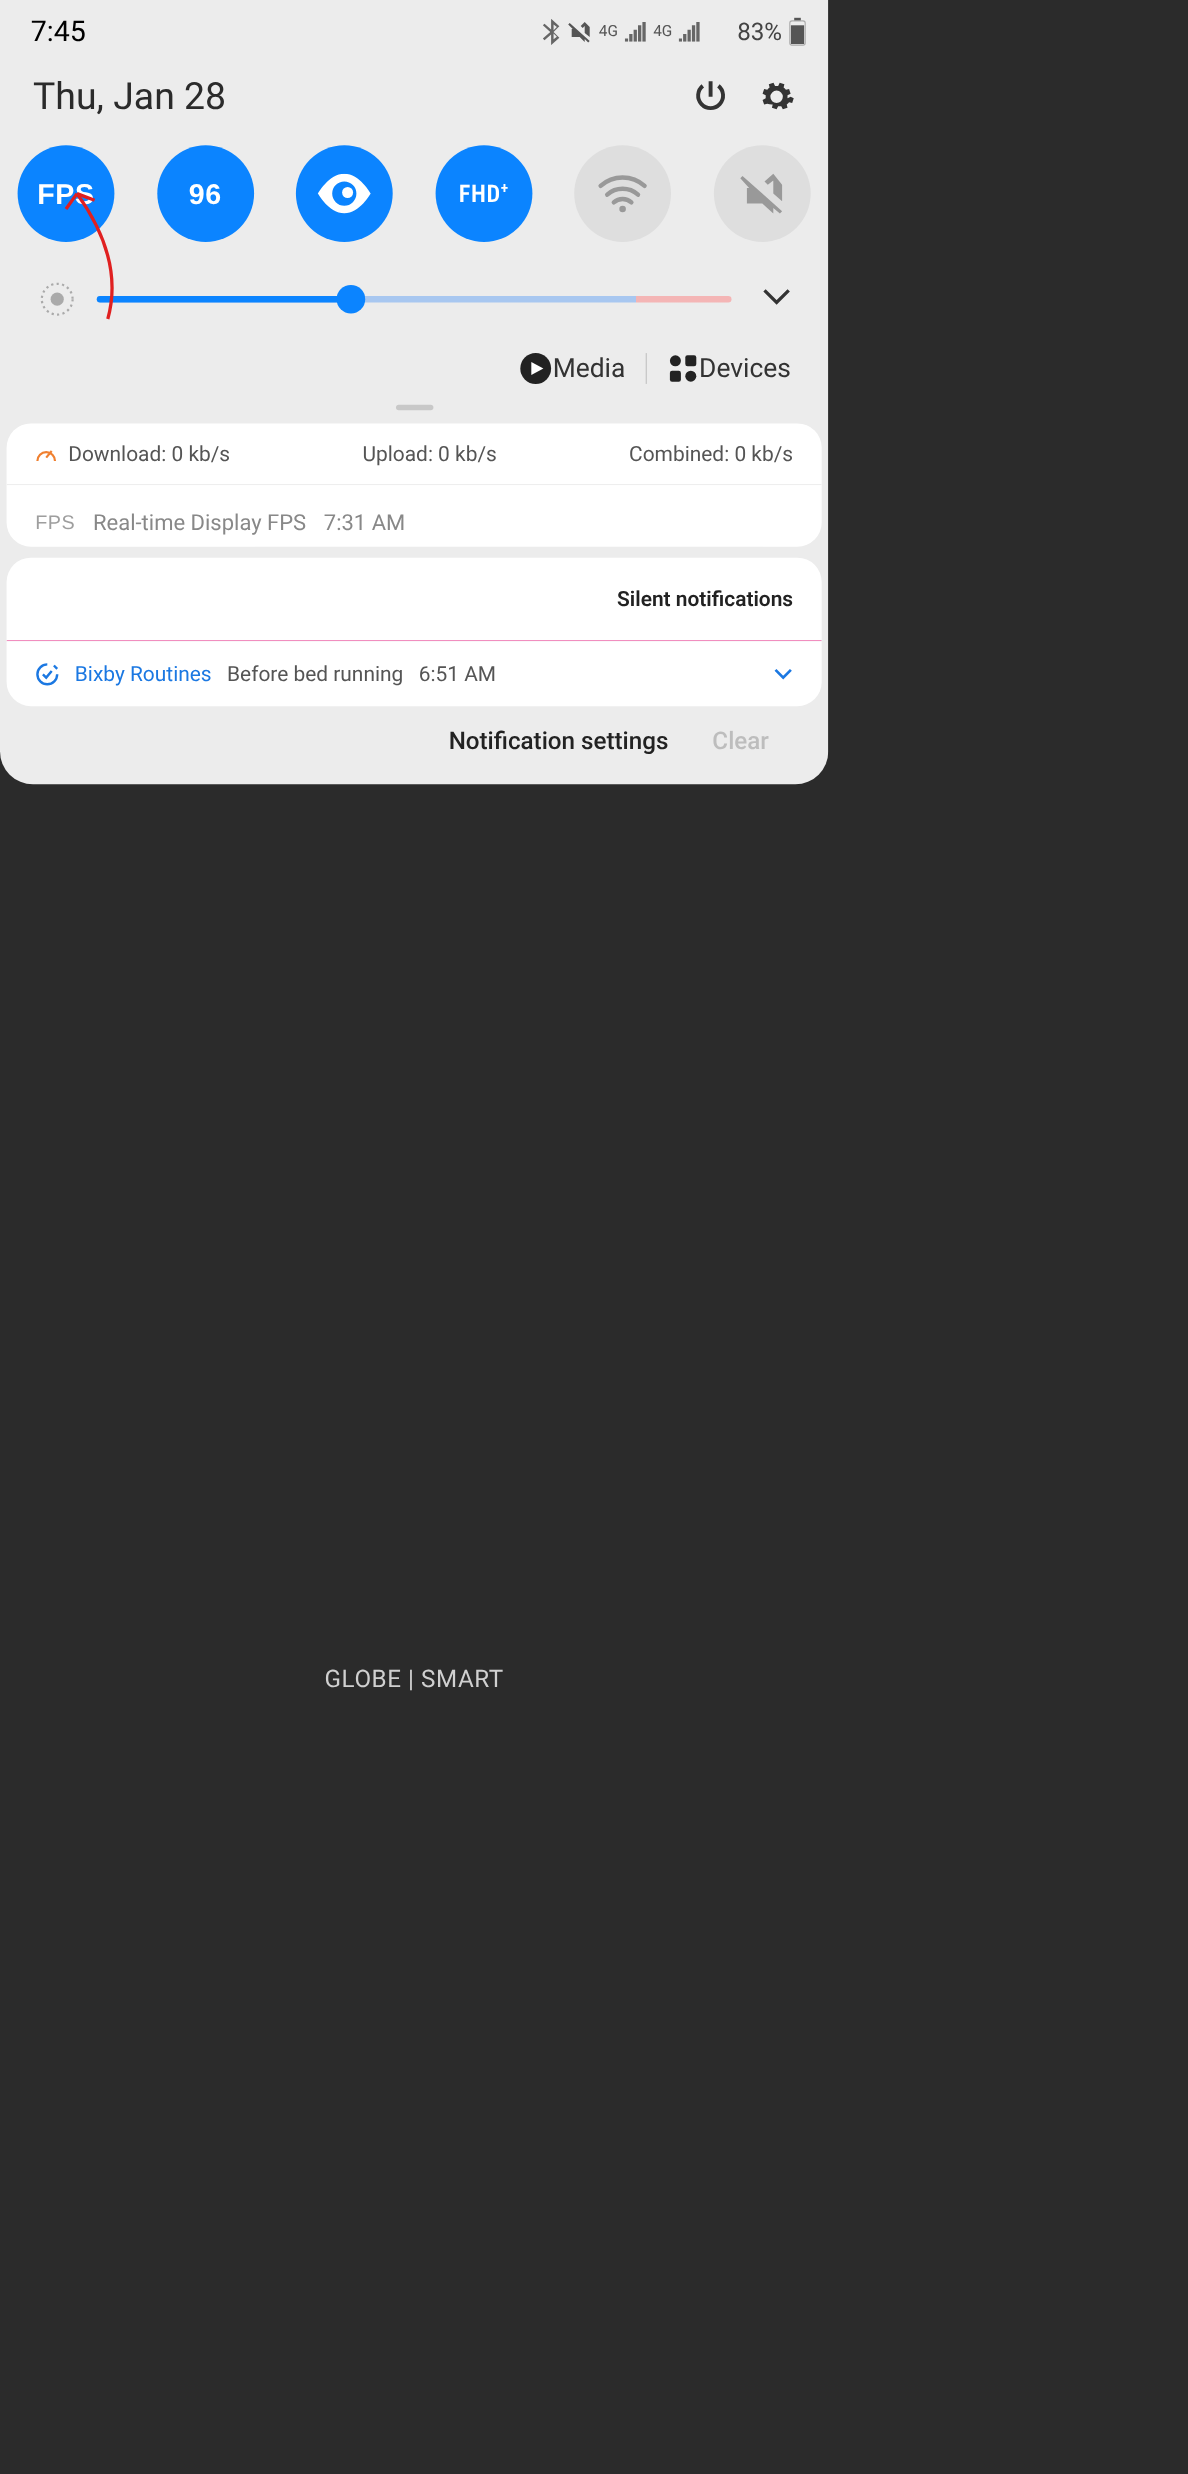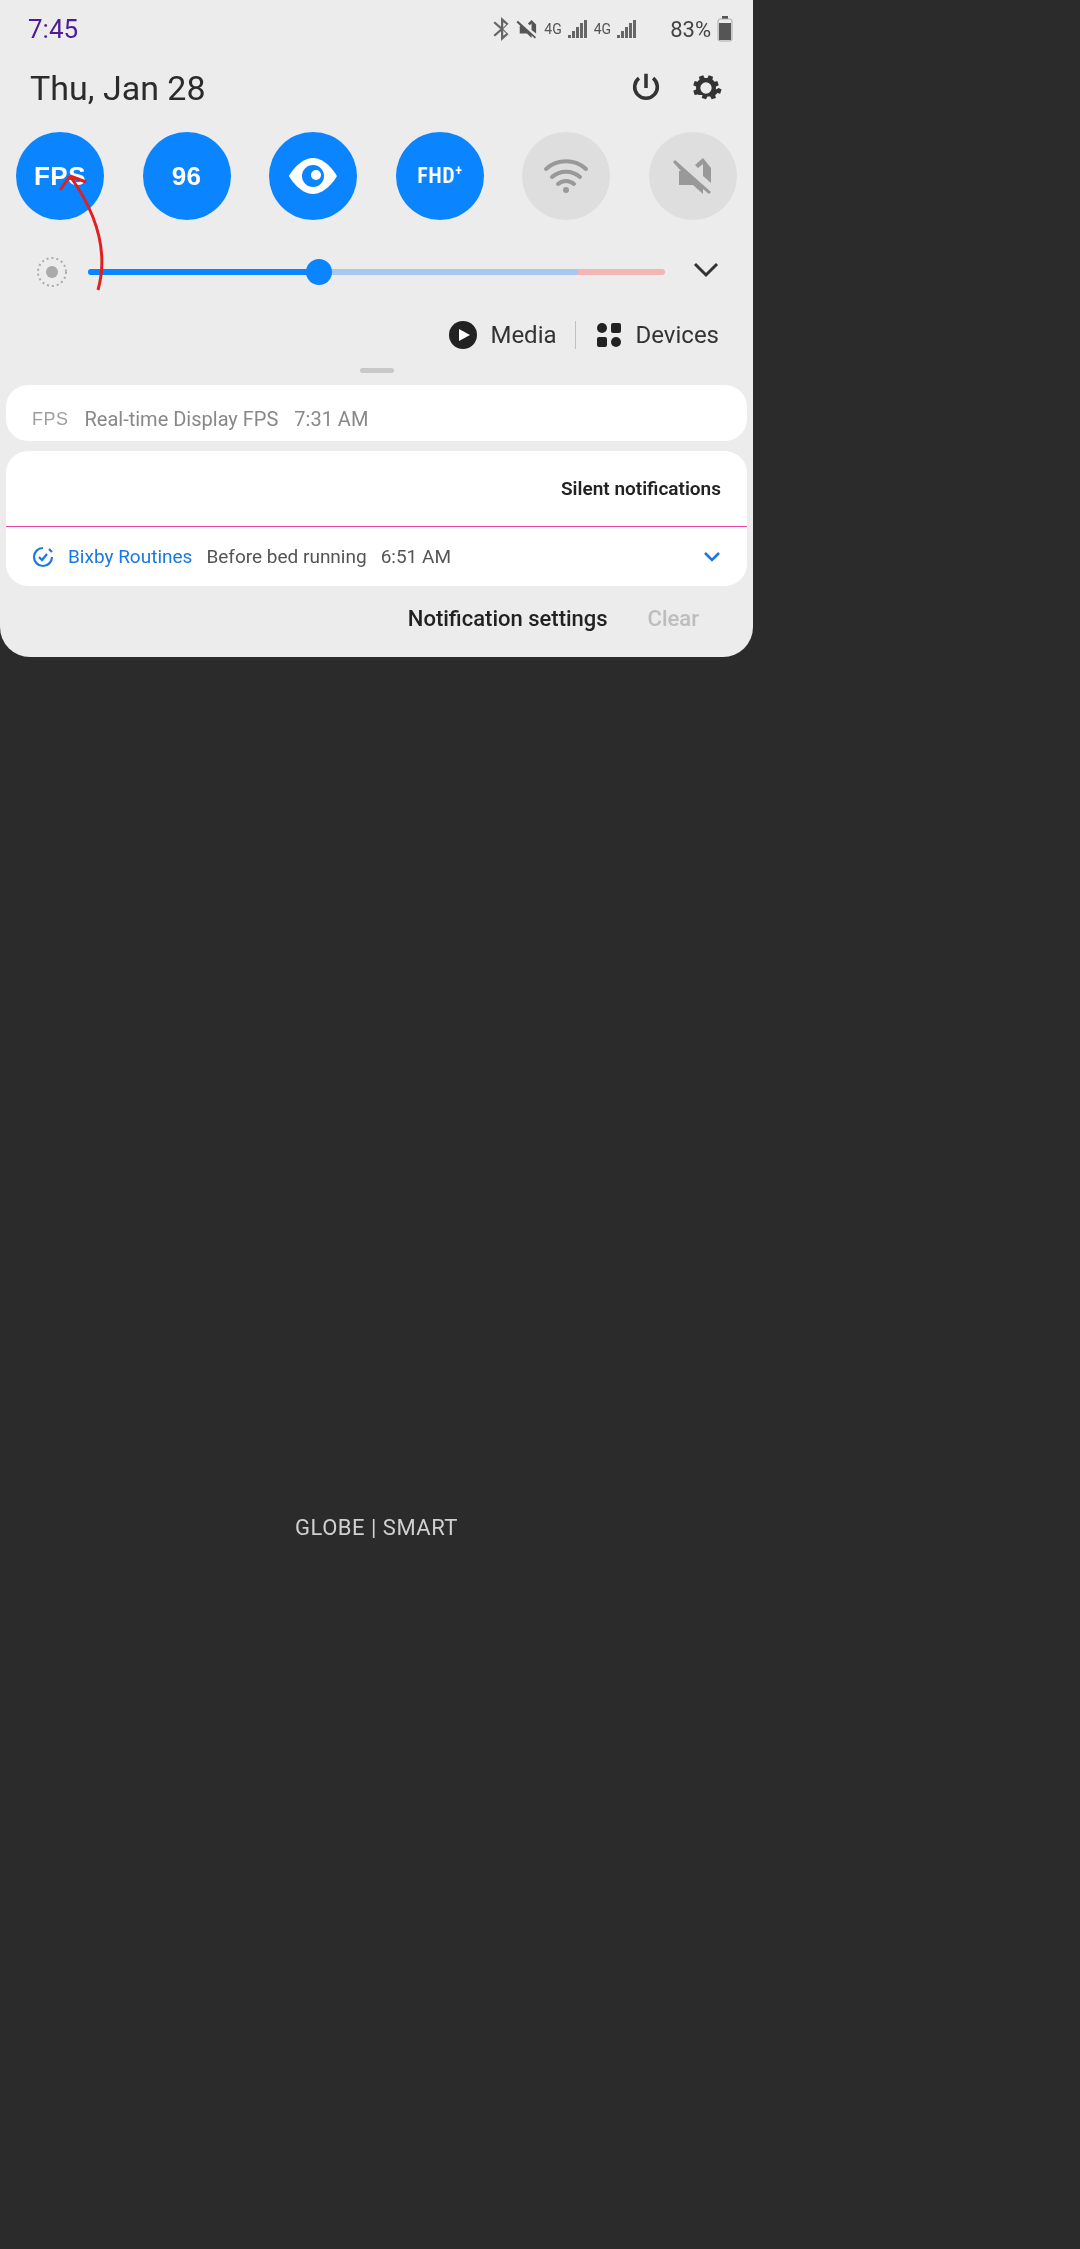--- a/index.html
+++ b/index.html
@@ -1,21 +1,21 @@
 <!DOCTYPE html>
 <html><head>
   <meta charset="utf-8">
   <style>
     * { margin: 0; padding: 0; box-sizing: border-box; font-family: -apple-system, BlinkMacSystemFont, "Segoe UI", Roboto, sans-serif; }
     body { width: 753px; height: 1568px; background: #2b2b2b; position: relative; overflow: hidden; }
     
     .panel { background: #ececec; border-radius: 0 0 30px 30px; }
     
     .status-bar { display: flex; justify-content: space-between; align-items: center; padding: 14px 20px 8px 28px; color: #555; }
-    .status-bar .time { font-size: 26px; font-weight: 400; color: #4c1d95; }
+    .status-bar .time { font-size: 26px; font-weight: 400; color: #000000; }
     .status-bar .right { display: flex; align-items: center; gap: 6px; font-size: 14px; color: #555; }
     .status-bar .right .pct { font-size: 22px; color: #444; margin-left: 27px; }
     .status-bar svg { display: block; }
     
     .date-row { display: flex; justify-content: space-between; align-items: center; padding: 16px 30px 24px 30px; }
     .date-row .date { font-size: 34px; color: #2b2b2b; font-weight: 400; }
     .date-btns { display: flex; gap: 26px; align-items: center; }
     
     .qs-row { display: flex; justify-content: space-between; padding: 0 16px; margin-bottom: 34px; }
     .qs { width: 88px; height: 88px; border-radius: 50%; display: flex; align-items: center; justify-content: center; font-weight: 600; color: #fff; font-size: 26px; letter-spacing: 0.5px; }
@@ -27,21 +27,21 @@
     
     .brightness-row { display: flex; align-items: center; padding: 0 34px; gap: 18px; margin-bottom: 30px; }
     .brightness-icon { width: 36px; height: 36px; position: relative; }
     .slider { flex: 1; height: 8px; position: relative; }
     .slider .track-bg { position: absolute; left: 0; right: 0; height: 6px; top: 1px; background: linear-gradient(to right, #a8c7f0 0%, #a8c7f0 85%, #f4b5b5 85%, #f4b5b5 100%); border-radius: 3px; }
     .slider .track-fill { position: absolute; left: 0; width: 40%; height: 6px; top: 1px; background: #0b84ff; border-radius: 3px; }
     .slider .thumb { position: absolute; left: 40%; top: 50%; width: 26px; height: 26px; background: #0b84ff; border-radius: 50%; transform: translate(-50%, -50%); }
     .expand-chevron { margin-left: 10px; }
     
     .media-row { display: flex; justify-content: flex-end; align-items: center; gap: 18px; padding: 0 34px 18px; }
-    .media-item { display: flex; align-items: center; gap: 12px; font-size: 24px; color: #333; }
+    .media-item { display: flex; align-items: center; font-size: 24px; color: #333; }
     .vdiv { width: 1px; height: 28px; background: #c0c0c0; }
     
     .drag-handle { width: 34px; height: 5px; background: #c8c8c8; border-radius: 3px; margin: 0 auto 12px; }
     
     .cards { padding: 0 6px; }
     .card { background: #fff; border-radius: 22px; overflow: hidden; margin-bottom: 10px; }
     .card .net-row { display: flex; justify-content: space-between; padding: 16px 26px; font-size: 19px; color: #555; border-bottom: 1px solid #eee; align-items: center; }
     .net-row .dl { display: flex; gap: 10px; align-items: center; }
     .card .fps-head { display: flex; gap: 16px; align-items: center; padding: 22px 26px 10px; font-size: 20px; }
     .fps-head .tag { color: #9e9e9e; font-family: "Arial Narrow", sans-serif; font-size: 18px; letter-spacing: 0.5px; }
@@ -174,20 +174,30 @@
           <circle cx="22" cy="22" r="5" fill="#222"></circle>
         </svg>
       <span>Devices</span>
     </div>
   </div>
 
   <div class="drag-handle"></div>
 
   <div class="cards">
     <div class="card">
+      <div class="net-row">
+        <span class="dl">
+          <svg width="20" height="18" viewBox="0 0 20 18">
+              <path fill="none" stroke="#f08030" stroke-width="2" d="M2 15a8 8 0 1 1 16 0M10 12l5-6"></path>
+            </svg>
+          <span>Download: 0 kb/s</span>
+        </span>
+        <span>Upload: 0 kb/s</span>
+        <span>Combined: 0 kb/s</span>
+      </div>
       <div class="fps-head">
         <span class="tag">FPS</span>
         <span class="title">Real-time Display FPS</span>
         <span class="time">7:31 AM</span>
       </div>
     </div>
 
     <div>
       <div class="silent-hdr">Silent notifications</div>
       <div class="bixby-row">

